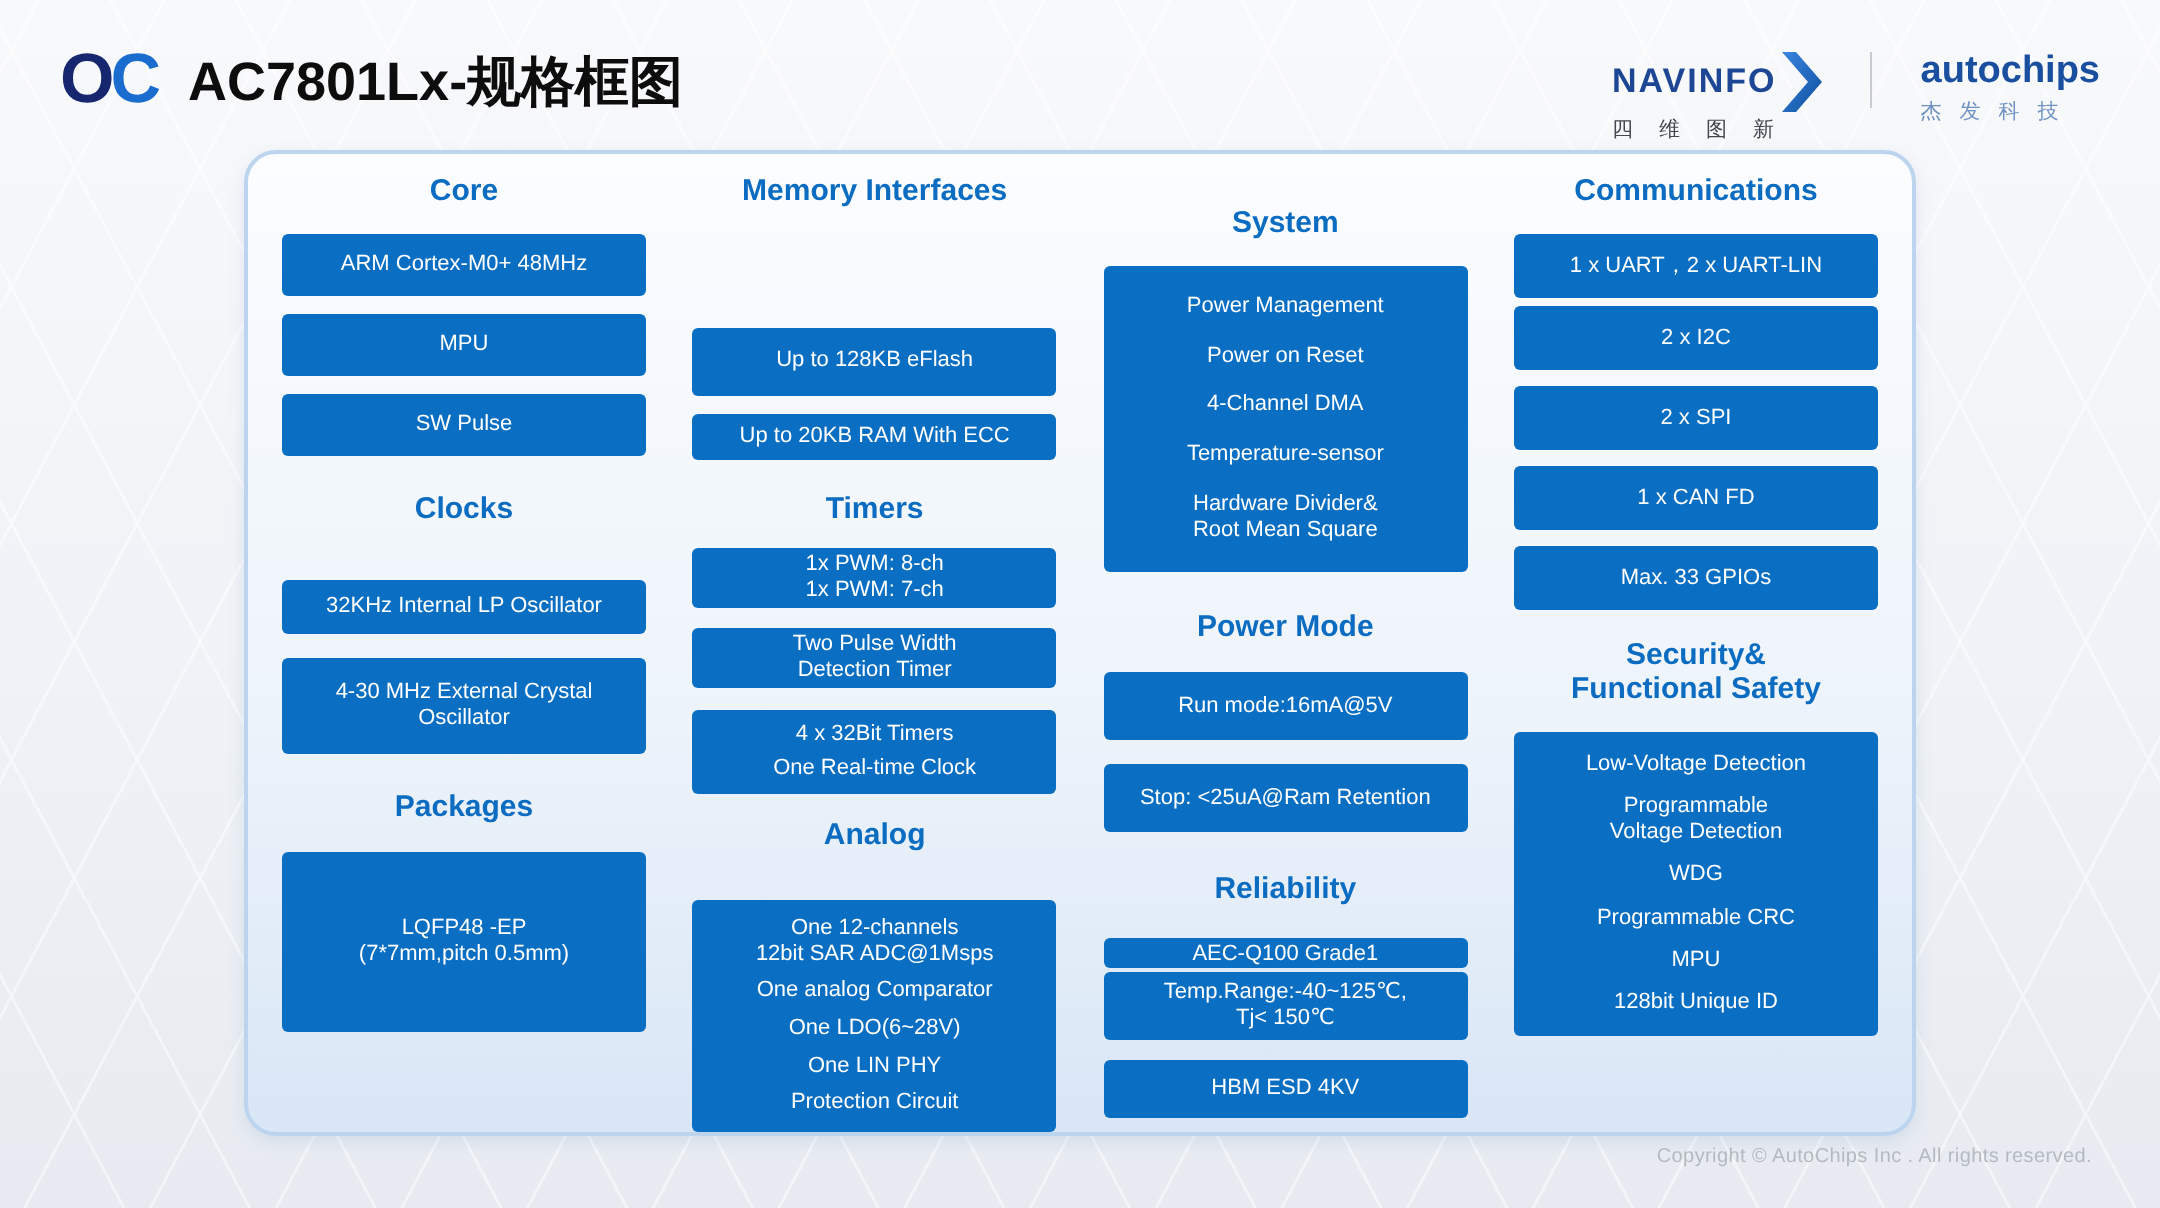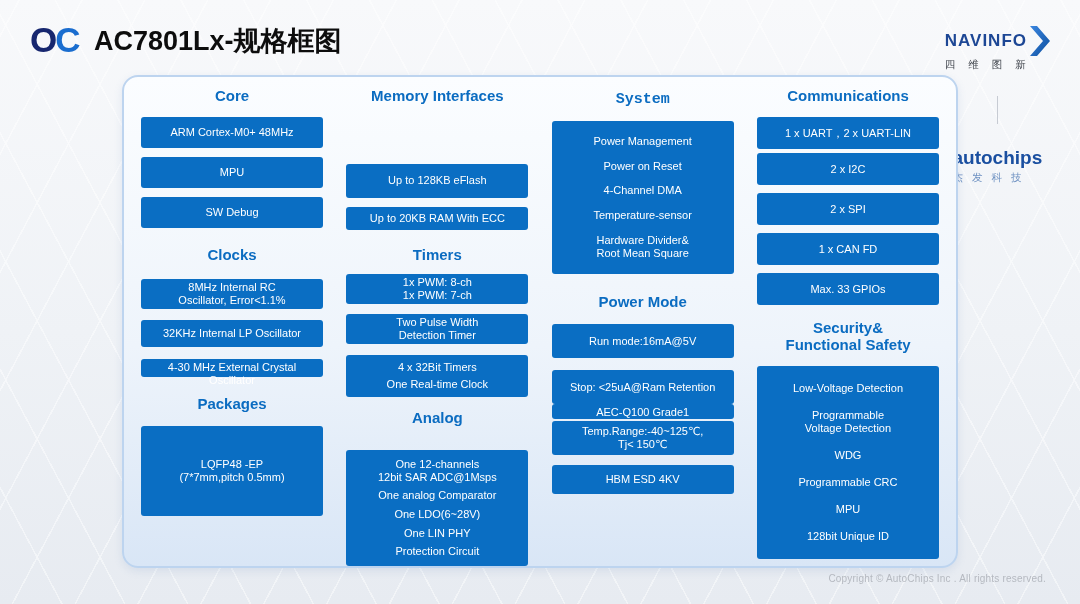--- a/index.html
+++ b/index.html
@@ -16,21 +16,21 @@
       repeating-linear-gradient(62deg,rgba(255,255,255,0) 0 54px,rgba(255,255,255,.8) 54px 55.5px),
       repeating-linear-gradient(-62deg,rgba(255,255,255,0) 0 54px,rgba(255,255,255,.8) 54px 55.5px);
     opacity:.55;
   }
 
   
   .logo{position:absolute;left:30px;top:22px;font-size:35px;font-weight:bold;letter-spacing:-2px;line-height:36px;}
   .logo-o{color:#17276f;}
   .logo-c{color:#1a6dcf;}
   .title{position:absolute;left:94px;top:24px;margin:0;font-size:27px;line-height:34px;font-weight:bold;color:#0d0d0d;letter-spacing:0;}
-  .brand-area{position:absolute;right:30px;top:26px;display:flex;align-items:center;gap:24px;flex-direction:column;}
+  .brand-area{position:absolute;right:30px;top:26px;display:flex;gap:24px;}
   .navinfo{display:flex;flex-direction:column;}
   .navinfo-row{display:flex;align-items:center;gap:2px;}
   .navinfo-word{font-size:17px;font-weight:bold;color:#1d4795;letter-spacing:1px;}
   .navinfo-cn{font-size:10.5px;color:#42474f;letter-spacing:13px;margin-top:2px;white-space:nowrap;}
   .arrow-svg{margin-left:1px;}
   .brand-divider{width:1px;height:28px;background:#c7cbd3;}
   .autochips{display:flex;flex-direction:column;}
   .autochips-name{font-size:19px;font-weight:bold;color:#1a4fa0;line-height:19px;}
   .autochips-cn{font-size:10.5px;color:#6f92c2;letter-spacing:9px;margin-top:4px;white-space:nowrap;}
 
@@ -100,36 +100,30 @@
             <div class="spec-line">ARM Cortex-M0+ 48MHz</div>
           </div>
         </div>
         <div class="spec-box" style="height: 31px; margin-top: 9px;">
           <div class="spec-entry">
             <div class="spec-line">MPU</div>
           </div>
         </div>
         <div class="spec-box" style="height: 31px; margin-top: 9px;">
           <div class="spec-entry">
-            <div class="spec-line">SW Debug</div>
+            <div class="spec-line">SW Pulse</div>
           </div>
         </div>
         <div class="sec-heading" style="margin-top: 18px; margin-bottom: 16px;">Clocks</div>
-        <div class="spec-box" style="height: 30px;">
-          <div class="spec-entry">
-            <div class="spec-line">8MHz Internal RC</div>
-            <div class="spec-line">Oscillator, Error&lt;1.1%</div>
-          </div>
-        </div>
         <div class="spec-box" style="height: 27px; margin-top: 11px;">
           <div class="spec-entry">
             <div class="spec-line">32KHz Internal LP Oscillator</div>
           </div>
         </div>
-        <div class="spec-box" style="height: 18px; margin-top: 12px; text-align: center;">
+        <div class="spec-box" style="height: 48px; margin-top: 12px; text-align: center;">
           <div class="spec-entry">
             <div class="spec-line">4-30 MHz External Crystal</div>
             <div class="spec-line">Oscillator</div>
           </div>
         </div>
         <div class="sec-heading" style="margin-top: 18px; margin-bottom: 14px;">Packages</div>
         <div class="spec-box" style="height: 90px;">
           <div class="spec-entry">
             <div class="spec-line">LQFP48 -EP</div>
             <div class="spec-line">(7*7mm,pitch 0.5mm)</div>
@@ -183,21 +177,21 @@
           </div>
           <div class="spec-entry">
             <div class="spec-line">One LIN PHY</div>
           </div>
           <div class="spec-entry">
             <div class="spec-line">Protection Circuit</div>
           </div>
         </div>
       </div>
       <div class="column">
-        <div class="sec-heading" style="margin-top: 4px; margin-bottom: 13px; font-family: Liberation Mono, monospace;">System</div>
+        <div class="sec-heading" style="margin-top: 16px; margin-bottom: 13px;">System</div>
         <div class="spec-box" style="height: 153px;">
           <div class="spec-entry">
             <div class="spec-line">Power Management</div>
           </div>
           <div class="spec-entry">
             <div class="spec-line">Power on Reset</div>
           </div>
           <div class="spec-entry">
             <div class="spec-line">4-Channel DMA</div>
           </div>
@@ -213,20 +207,21 @@
         <div class="spec-box" style="height: 34px;">
           <div class="spec-entry">
             <div class="spec-line">Run mode:16mA@5V</div>
           </div>
         </div>
         <div class="spec-box" style="height: 34px; margin-top: 12px;">
           <div class="spec-entry">
             <div class="spec-line">Stop: &lt;25uA@Ram Retention</div>
           </div>
         </div>
+        <div class="sec-heading" style="margin-top: 20px; margin-bottom: 16px;">Reliability</div>
         <div class="spec-box" style="height: 15px;">
           <div class="spec-entry">
             <div class="spec-line">AEC-Q100 Grade1</div>
           </div>
         </div>
         <div class="spec-box" style="height: 34px; margin-top: 2px;">
           <div class="spec-entry">
             <div class="spec-line">Temp.Range:-40~125℃,</div>
             <div class="spec-line">Tj&lt; 150℃</div>
           </div>
@@ -259,21 +254,21 @@
             <div class="spec-line">1 x CAN FD</div>
           </div>
         </div>
         <div class="spec-box" style="height: 32px; margin-top: 8px;">
           <div class="spec-entry">
             <div class="spec-line">Max. 33 GPIOs</div>
           </div>
         </div>
         <div class="sec-heading" style="margin-top: 14px; margin-bottom: 13px;">Security&amp;
 Functional Safety</div>
-        <div class="spec-box" style="height: 193px;">
+        <div class="spec-box" style="height: 152px;">
           <div class="spec-entry">
             <div class="spec-line">Low-Voltage Detection</div>
           </div>
           <div class="spec-entry">
             <div class="spec-line">Programmable</div>
             <div class="spec-line">Voltage Detection</div>
           </div>
           <div class="spec-entry">
             <div class="spec-line">WDG</div>
           </div>

